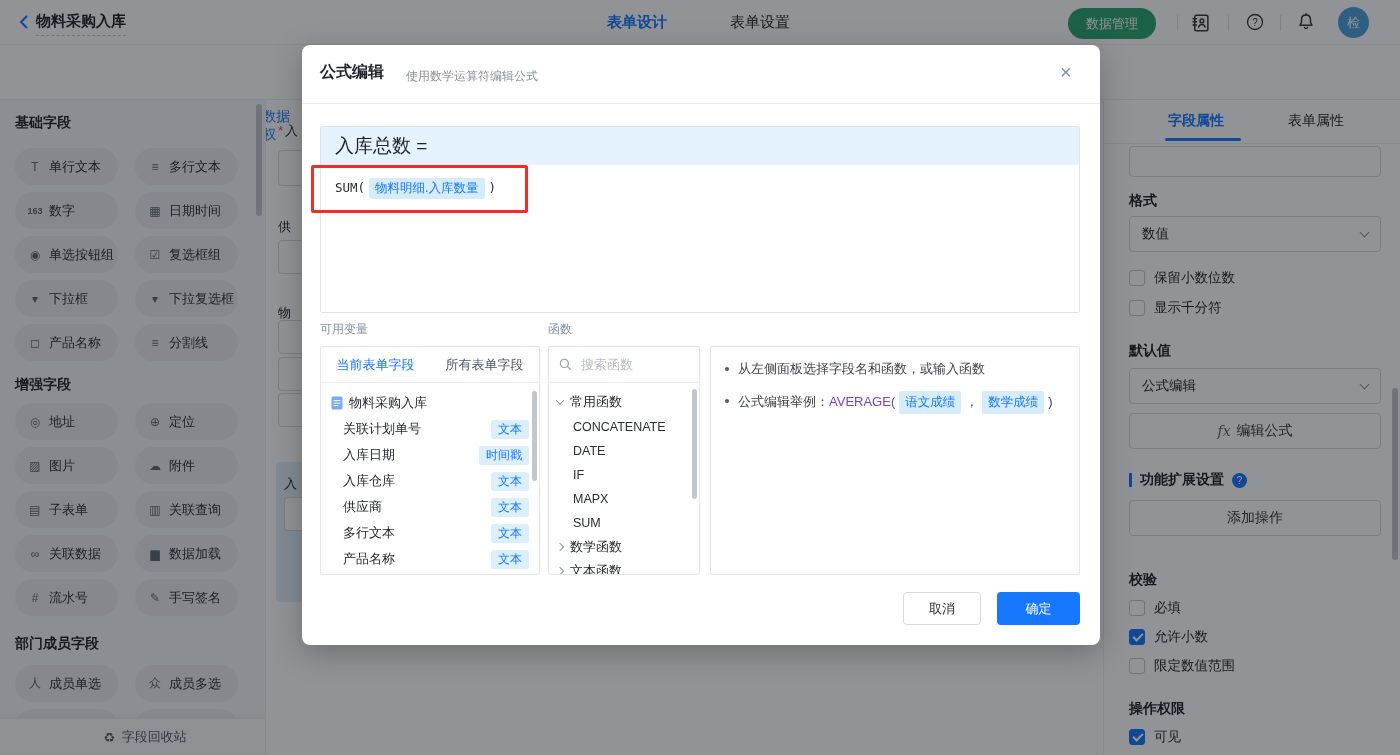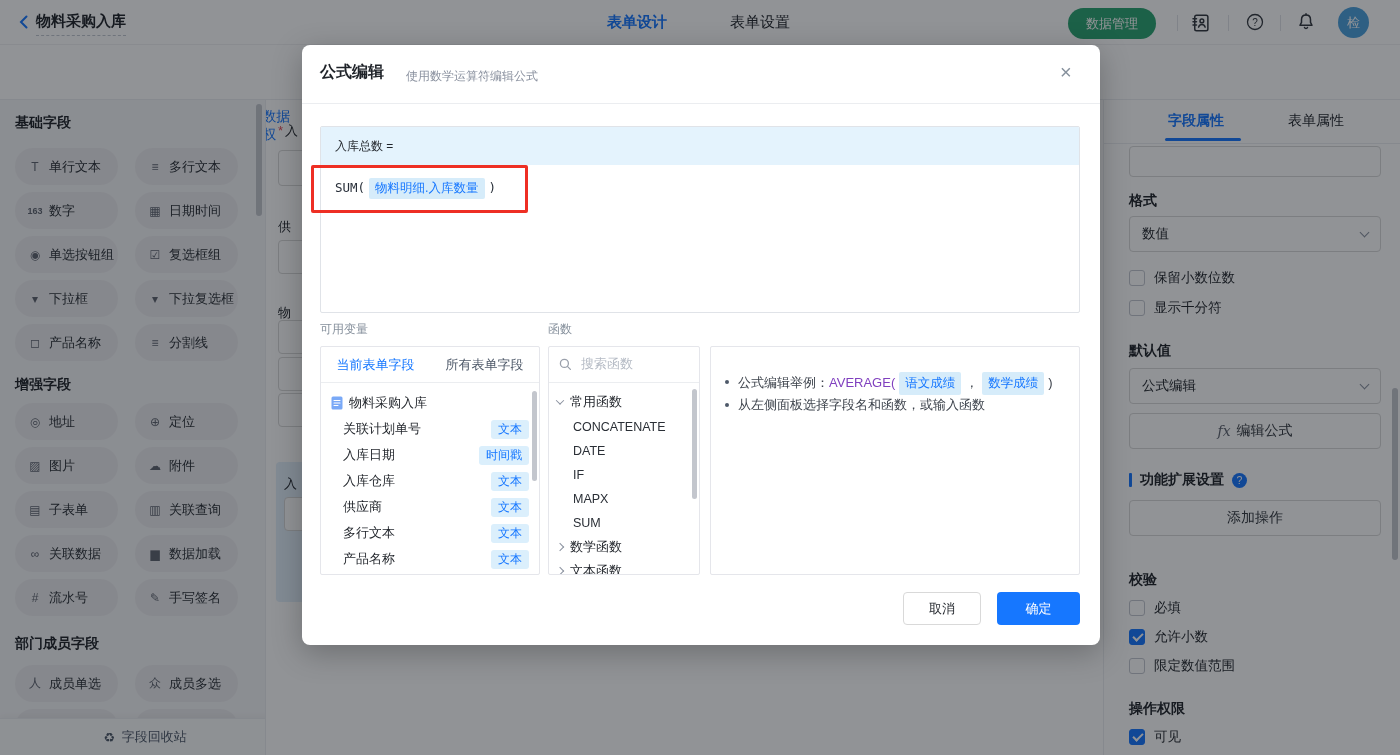--- a/index.html
+++ b/index.html
@@ -47,36 +47,36 @@
   .sel-block { background:#e3f0fc; border-radius:4px; }
 
   
   #overlay { left:0; top:0; width:1400px; height:755px; background:rgba(12,16,22,.45); z-index:50; }
   #modal { left:302px; top:45px; width:798px; height:600px; background:#fff; border-radius:8px; box-shadow:0 8px 30px rgba(0,0,0,.25); z-index:100; }
   .m-title { font-size:16px; font-weight:700; }
   .m-sub { font-size:12px; color:#8a919f; }
   .m-close { font-size:20px; color:#86909c; cursor:pointer; line-height:18px; }
   .hdiv { height:1px; background:#ebedf0; }
   #formula-box { left:18px; top:81px; width:760px; height:187px; border:1px solid #e0e3e8; border-radius:2px; overflow:hidden; }
-  #formula-head { height:38px; background:#e4f3fd; display:flex; align-items:center; padding:0 14px; font-size:12px; color:#1f2329; }
+  #formula-head { height:38px; background:#e4f3fd; display:flex; align-items:center; padding:0 14px; font-size:19px; color:#1f2329; }
   #formula-body { padding:13px 14px; font-family:"DejaVu Sans Mono",monospace; font-size:12.5px; color:#29303a; }
   .token { display:inline-block; background:#d6ecfa; color:#1677ff; border-radius:2px; padding:2px 6px; margin:0 4px; font-size:12.5px; font-family:"Liberation Sans","DejaVu Sans",sans-serif; }
   #red-annotation { left:9px; top:120px; width:217px; height:48px; border:3px solid #ee2f24; border-radius:2px; pointer-events:none; }
   .panel-label { font-size:12px; color:#86909c; }
   .mpanel { border:1px solid #e5e6eb; border-radius:2px; background:#fff; overflow:hidden; }
   .vtabs { height:36px; display:flex; border-bottom:1px solid #ebedf0; }
   .vtab { flex:1; display:flex; align-items:center; justify-content:center; font-size:13px; color:#4e5969; cursor:pointer; }
   .vtab.active { color:#1677ff; }
   .vrow { height:26px; display:flex; align-items:center; padding:0 10px; font-size:13px; }
   .vrow .nm { white-space:nowrap; }
   .badge { margin-left:auto; background:#dbeffc; color:#1677ff; font-size:12px; border-radius:3px; padding:1px 7px; }
   .doc-ic { margin-right:6px; }
   .indent { padding-left:22px; }
   .searchrow { height:36px; display:flex; align-items:center; gap:7px; padding:0 10px; border-bottom:1px solid #ebedf0; }
-  .searchrow input { border:none; outline:none; width:100px; font-size:13px; color:#1f2329; font-family:Liberation Mono, monospace; background:transparent; }
+  .searchrow input { border:none; outline:none; width:100px; font-size:13px; color:#1f2329; font-family:Liberation Serif, serif; background:transparent; }
   .searchrow input::placeholder { color:#b4bac4; }
   .frow { height:24px; display:flex; align-items:center; padding:0 8px; font-size:13px; cursor:pointer; }
   .frow .fi { padding-left:16px; font-size:12.5px; color:#2a2f36; }
   .car { width:6px; height:6px; border-right:1.4px solid #8a919f; border-bottom:1.4px solid #8a919f; display:inline-block; margin-right:7px; flex:0 0 auto; }
   .car.down { transform:rotate(45deg) translate(-1px,-1px); }
   .car.right { transform:rotate(-45deg); }
   .help-line { display:flex; align-items:flex-start; font-size:13px; color:#3d434c; line-height:19px; }
   .dot { width:4px; height:4px; border-radius:50%; background:#4e5969; margin:8px 9px 0 2px; flex:0 0 auto; }
   .fn-purple { color:#8040bf; }
   .btn-cancel { border:1px solid #d9d9d9; background:#fff; border-radius:4px; width:78px; height:33px; font-size:13px; color:#1f2329; }
@@ -390,28 +390,28 @@
         </div>
       <div class="frow">
           <span class="car right"></span>
           <span>文本函数</span>
         </div>
     </div>
     <div class="abs scroll-thumb" style="right:2px;top:42px;width:5px;height:110px;"></div>
   </div>
 
   <div class="abs mpanel" style="left:408px;top:301px;width:370px;height:229px;padding:12px 12px;">
+    <div class="help-line">
+        <span class="dot"></span>
+        <span>从左侧面板选择字段名和函数，或输入函数</span>
+      </div>
     <div class="help-line" style="margin-top:13px;">
       <span class="dot"></span>
       <span><span>公式编辑举例：</span><span class="fn-purple">AVERAGE(</span><span class="token">语文成绩</span><span>，</span><span class="token">数学成绩</span><span>)</span></span>
     </div>
-    <div class="help-line">
-        <span class="dot"></span>
-        <span>从左侧面板选择字段名和函数，或输入函数</span>
-      </div>
   </div>
 
   <button class="abs btn-cancel" style="left:601px;top:547px;">取消</button>
   <button class="abs btn-confirm" style="left:695px;top:547px;">确定</button>
 </div>
 
 <div id="props" class="abs">
   <span class="abs ptab active" style="left:64px;top:12px;">字段属性</span>
   <div class="abs ptab-underline" style="left:61px;top:38px;width:76px;"></div>
   <span class="abs ptab" style="left:184px;top:12px;">表单属性</span>

